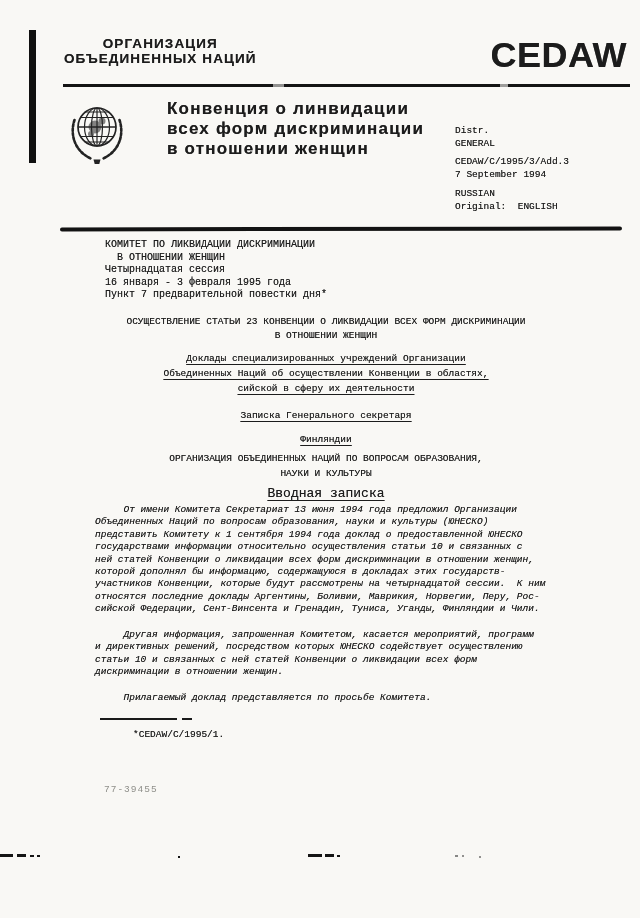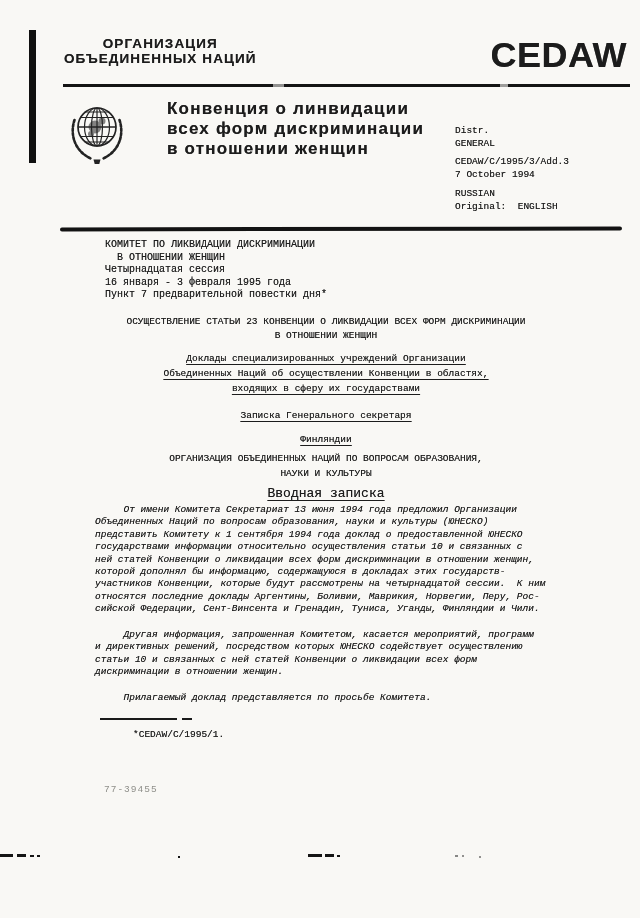--- a/index.html
+++ b/index.html
@@ -75,37 +75,37 @@
     </svg>
   </div>
 
   <div class="abs doc-title sans pre ink">Конвенция о линвидации
 всех форм дискриминации
 в отношении женщин</div>
 
   <div class="abs distr pre ink" style="top:125px;">Distr.
 GENERAL</div>
   <div class="abs distr pre ink" style="top:156px;">CEDAW/C/1995/3/Add.3
-7 October 1994</div>
+7 September 1994</div>
   <div class="abs distr pre ink" style="top:188px;">RUSSIAN
 Original:  ENGLISH</div>
 
   <div class="abs rule2"></div>
 
   <div class="abs session pre ink">КОМИТЕТ ПО ЛИКВИДАЦИИ ДИСКРИМИНАЦИИ
   В ОТНОШЕНИИ ЖЕНЩИН
 Четырнадцатая сессия
 16 января - 3 февраля 1995 года
 Пункт 7 предварительной повестки дня*</div>
 
   <div class="abs center h-main pre ink">ОСУЩЕСТВЛЕНИЕ СТАТЬИ 23 КОНВЕНЦИИ О ЛИКВИДАЦИИ ВСЕХ ФОРМ ДИСКРИМИНАЦИИ
 В ОТНОШЕНИИ ЖЕНЩИН</div>
   <div class="abs center h-subject pre ink ul">Доклады специализированных учреждений Организации
 Объединенных Наций об осуществлении Конвенции в областях,
-входящих в сферу их государствами</div>
+сийской в сферу их деятельности</div>
   <div class="abs center h-sg pre ink ul">Записка Генерального секретаря</div>
   <div class="abs center h-add pre ink ul">Финляндии</div>
   <div class="abs center h-agency pre ink">ОРГАНИЗАЦИЯ ОБЪЕДИНЕННЫХ НАЦИЙ ПО ВОПРОСАМ ОБРАЗОВАНИЯ,
 НАУКИ И КУЛЬТУРЫ</div>
   <div class="abs center h-intro pre ink ul">Вводная записка</div>
 
   <div class="abs para1 mono95 pre ink">     От имени Комитета Секретариат 13 июня 1994 года предложил Организации
 Объединенных Наций по вопросам образования, науки и культуры (ЮНЕСКО)
 представить Комитету к 1 сентября 1994 года доклад о предоставленной ЮНЕСКО
 государствами информации относительно осуществления статьи 10 и связанных с

